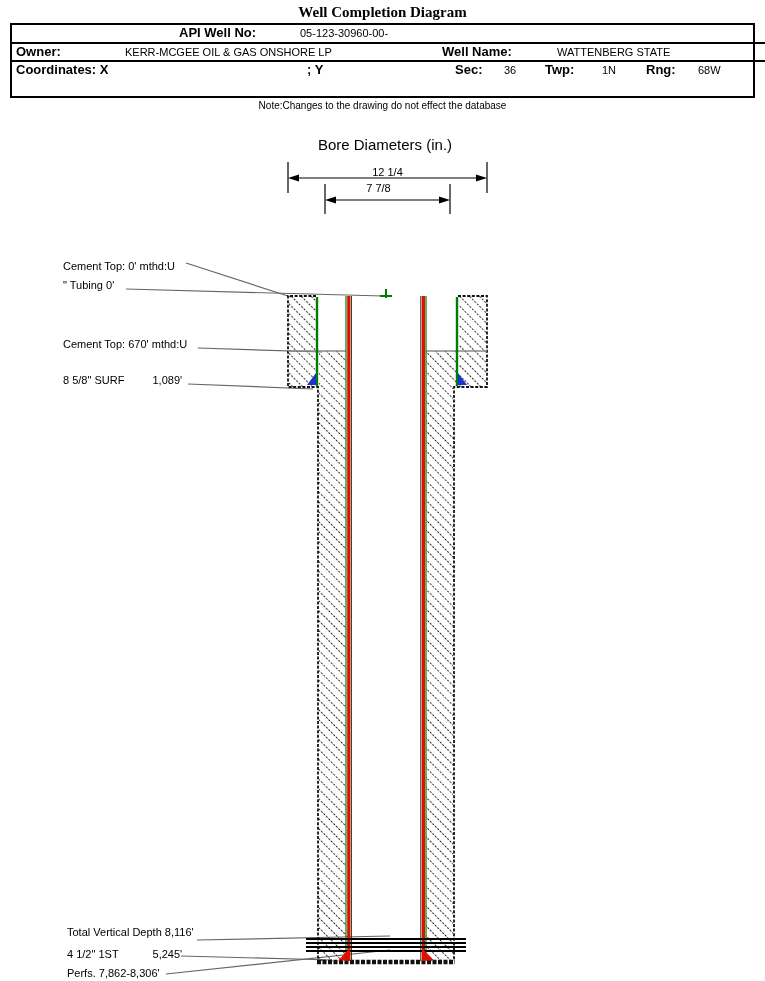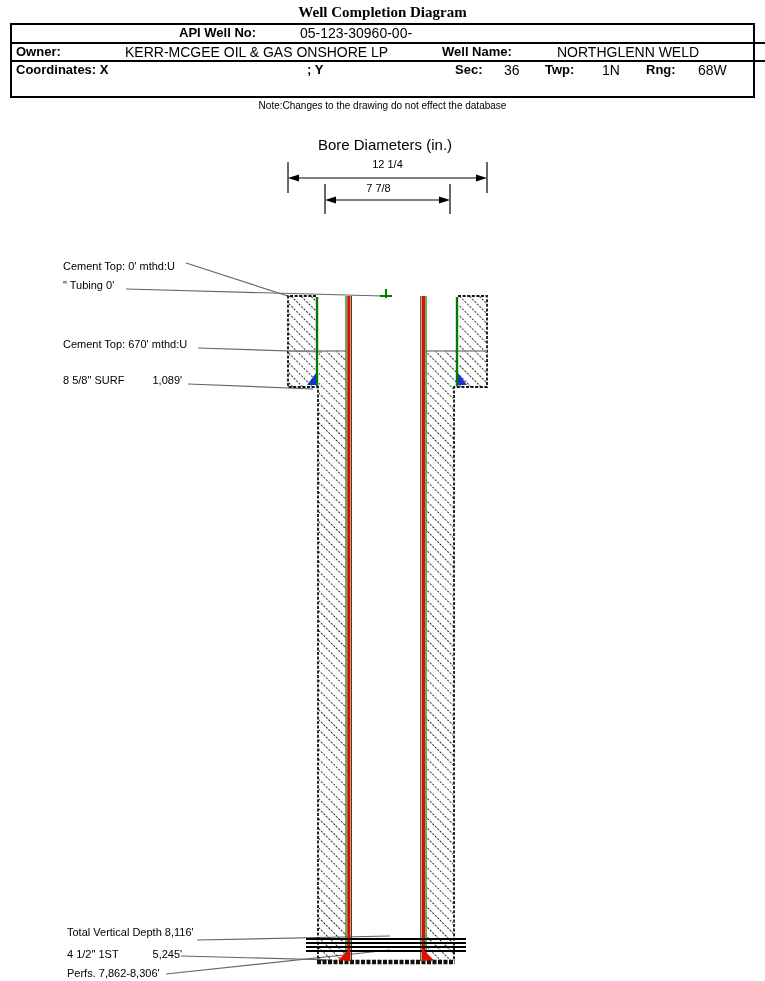--- a/index.html
+++ b/index.html
@@ -4,21 +4,21 @@
 <style>
   html,body{margin:0;padding:0;background:#fff;}
   #canvas{position:relative;width:765px;height:981px;background:#fff;overflow:hidden;
           font-family:"Liberation Sans","DejaVu Sans",sans-serif;color:#000;}
   .abs{position:absolute;white-space:nowrap;}
   .title{font-size:15px;font-weight:bold;font-family:Liberation Serif, serif;}
   .tbl{position:absolute;left:10px;top:23px;width:741px;height:71px;border:2px solid #000;}
   .trow{position:relative;width:100%;height:17px;padding-left:22px;}
   .trow + .trow{border-top:2px solid #000;height:16px;}
   .lbl{font-weight:bold;font-size:13px;line-height:16px;}
-  .val{font-size:14px;line-height:16px;}
+  .val{font-size:11px;line-height:16px;}
   .cell{position:absolute;top:0;}
   .note{font-size:10px;line-height:11px;}
   .ann{font-size:11px;line-height:12px;}
   .bd-title{font-size:15px;}
   .dimlbl{font-size:11px;}
   svg{position:absolute;left:0;top:0;}
 </style>
 </head>
 <body>
 
@@ -28,38 +28,38 @@
 
   <div class="tbl">
     <div class="trow">
       <span class="cell lbl" style="left:167px;">API Well No:</span>
       <span class="cell val" style="left:288px;">05-123-30960-00-</span>
     </div>
     <div class="trow">
       <span class="cell lbl" style="left:4px;">Owner:</span>
       <span class="cell val" style="left:113px;">KERR-MCGEE OIL &amp; GAS ONSHORE LP</span>
       <span class="cell lbl" style="left:430px;">Well Name:</span>
-      <span class="cell val" style="left:545px;">NORTHGLENN WELD</span>
+      <span class="cell val" style="left:545px;">WATTENBERG STATE</span>
     </div>
     <div class="trow">
       <span class="cell lbl" style="left:4px;">Coordinates: X</span>
       <span class="cell lbl" style="left:295px;">; Y</span>
       <span class="cell lbl" style="left:443px;">Sec:</span>
       <span class="cell val" style="left:492px;">36</span>
       <span class="cell lbl" style="left:533px;">Twp:</span>
       <span class="cell val" style="left:590px;">1N</span>
       <span class="cell lbl" style="left:634px;">Rng:</span>
       <span class="cell val" style="left:686px;">68W</span>
     </div>
   </div>
 
   <div class="abs note" style="left:0;top:100px;width:765px;text-align:center;">Note:Changes to the drawing do not effect the database</div>
 
   <div class="abs bd-title" style="left:0;top:136px;width:770px;text-align:center;">Bore Diameters (in.)</div>
-  <div class="abs dimlbl" style="left:288px;top:158px;width:199px;text-align:center;">12 1/4</div>
+  <div class="abs dimlbl" style="left:288px;top:166px;width:199px;text-align:center;">12 1/4</div>
   <div class="abs dimlbl" style="left:325px;top:182px;width:107px;text-align:center;">7 7/8</div>
 
   <div class="abs ann" style="left:63px;top:252px;margin-top:8px;">Cement Top: 0' mthd:U</div>
   <div class="abs ann" style="left:63px;top:279px;">" Tubing 0'</div>
   <div class="abs ann" style="left:63px;top:338px;">Cement Top: 670' mthd:U</div>
   <div class="abs ann" style="left:63px;top:374px;">
     <span>8 5/8" SURF</span>
     <span style="display:inline-block;width:22px;"></span>
     <span>1,089'</span>
   </div>

